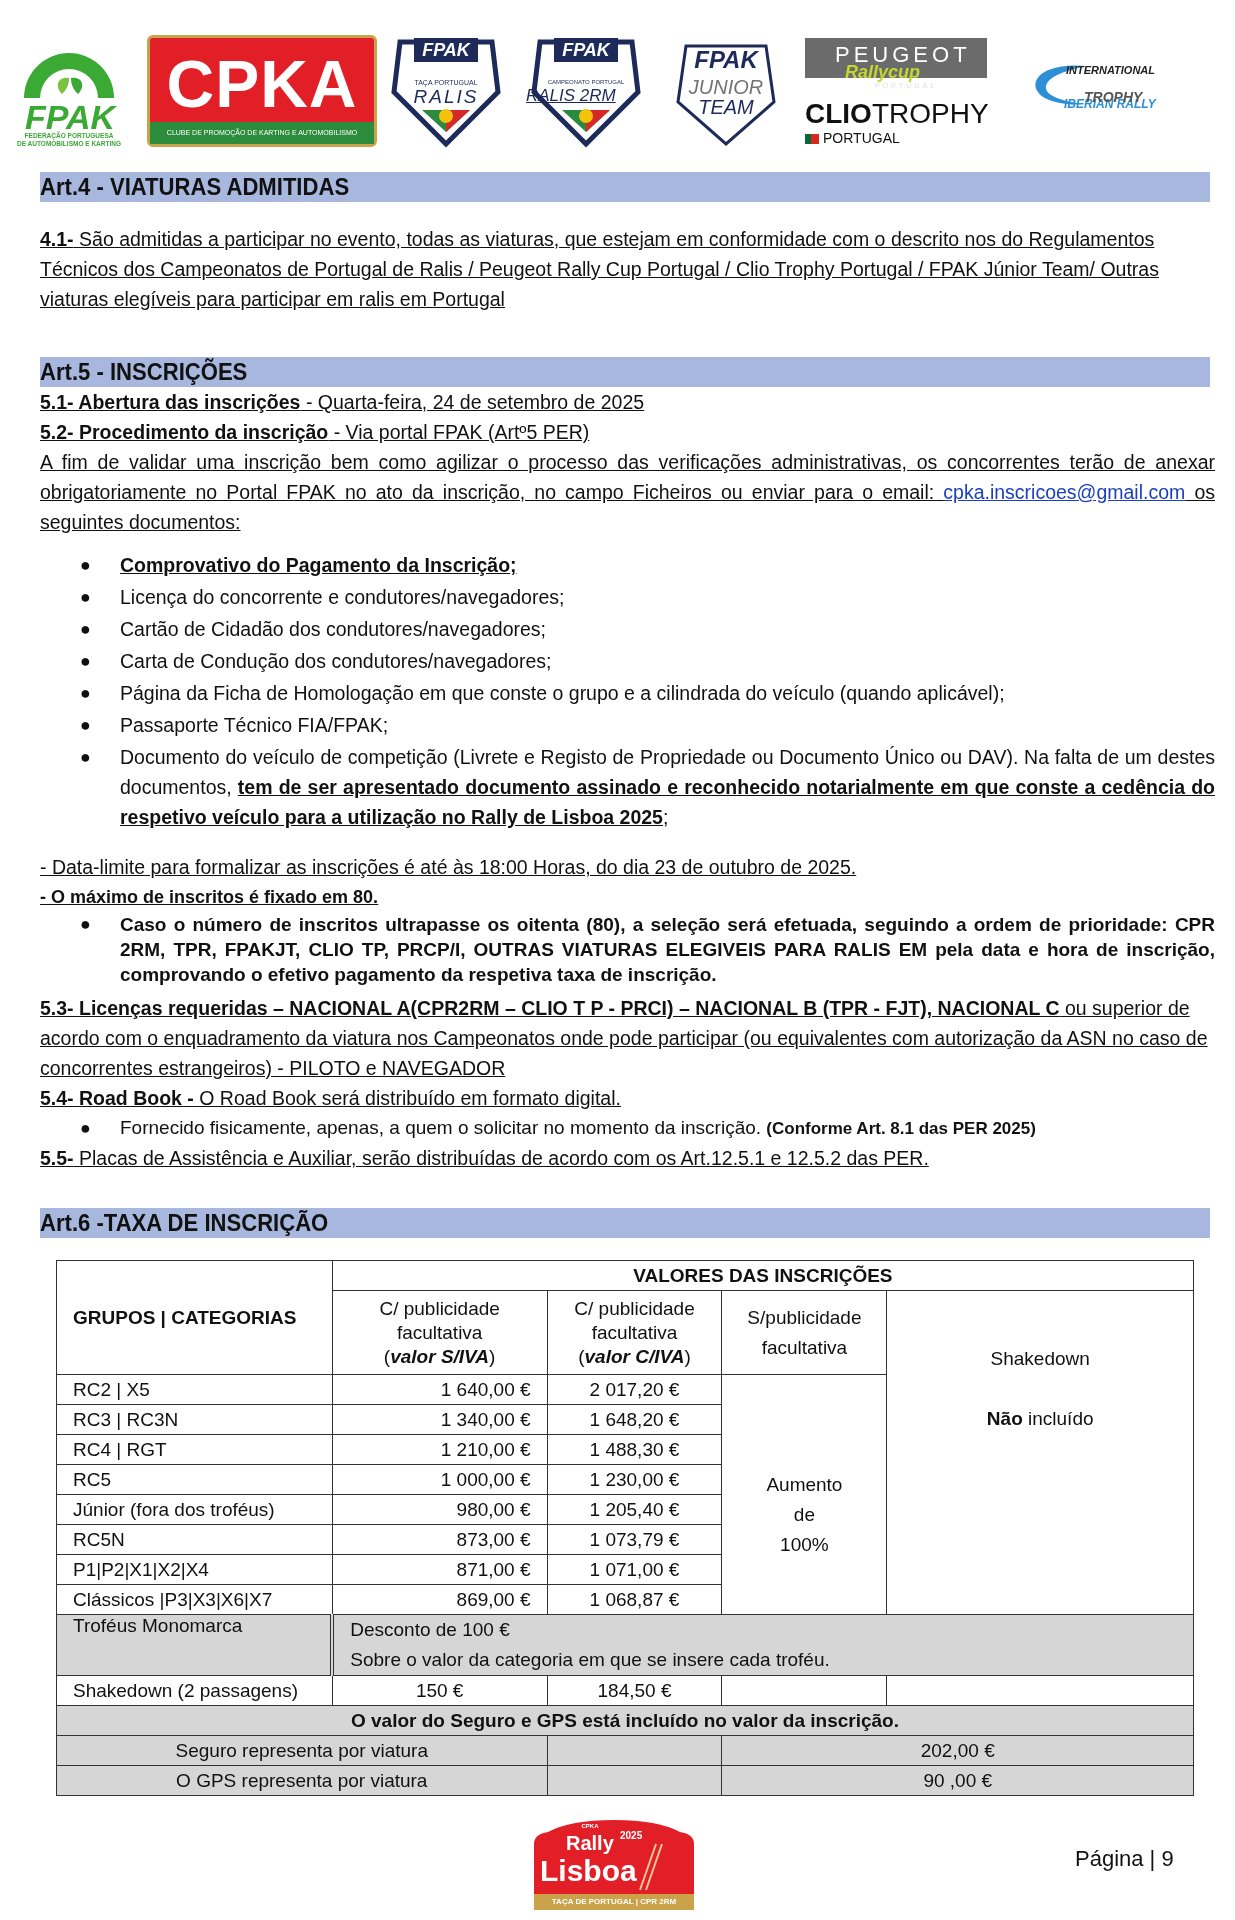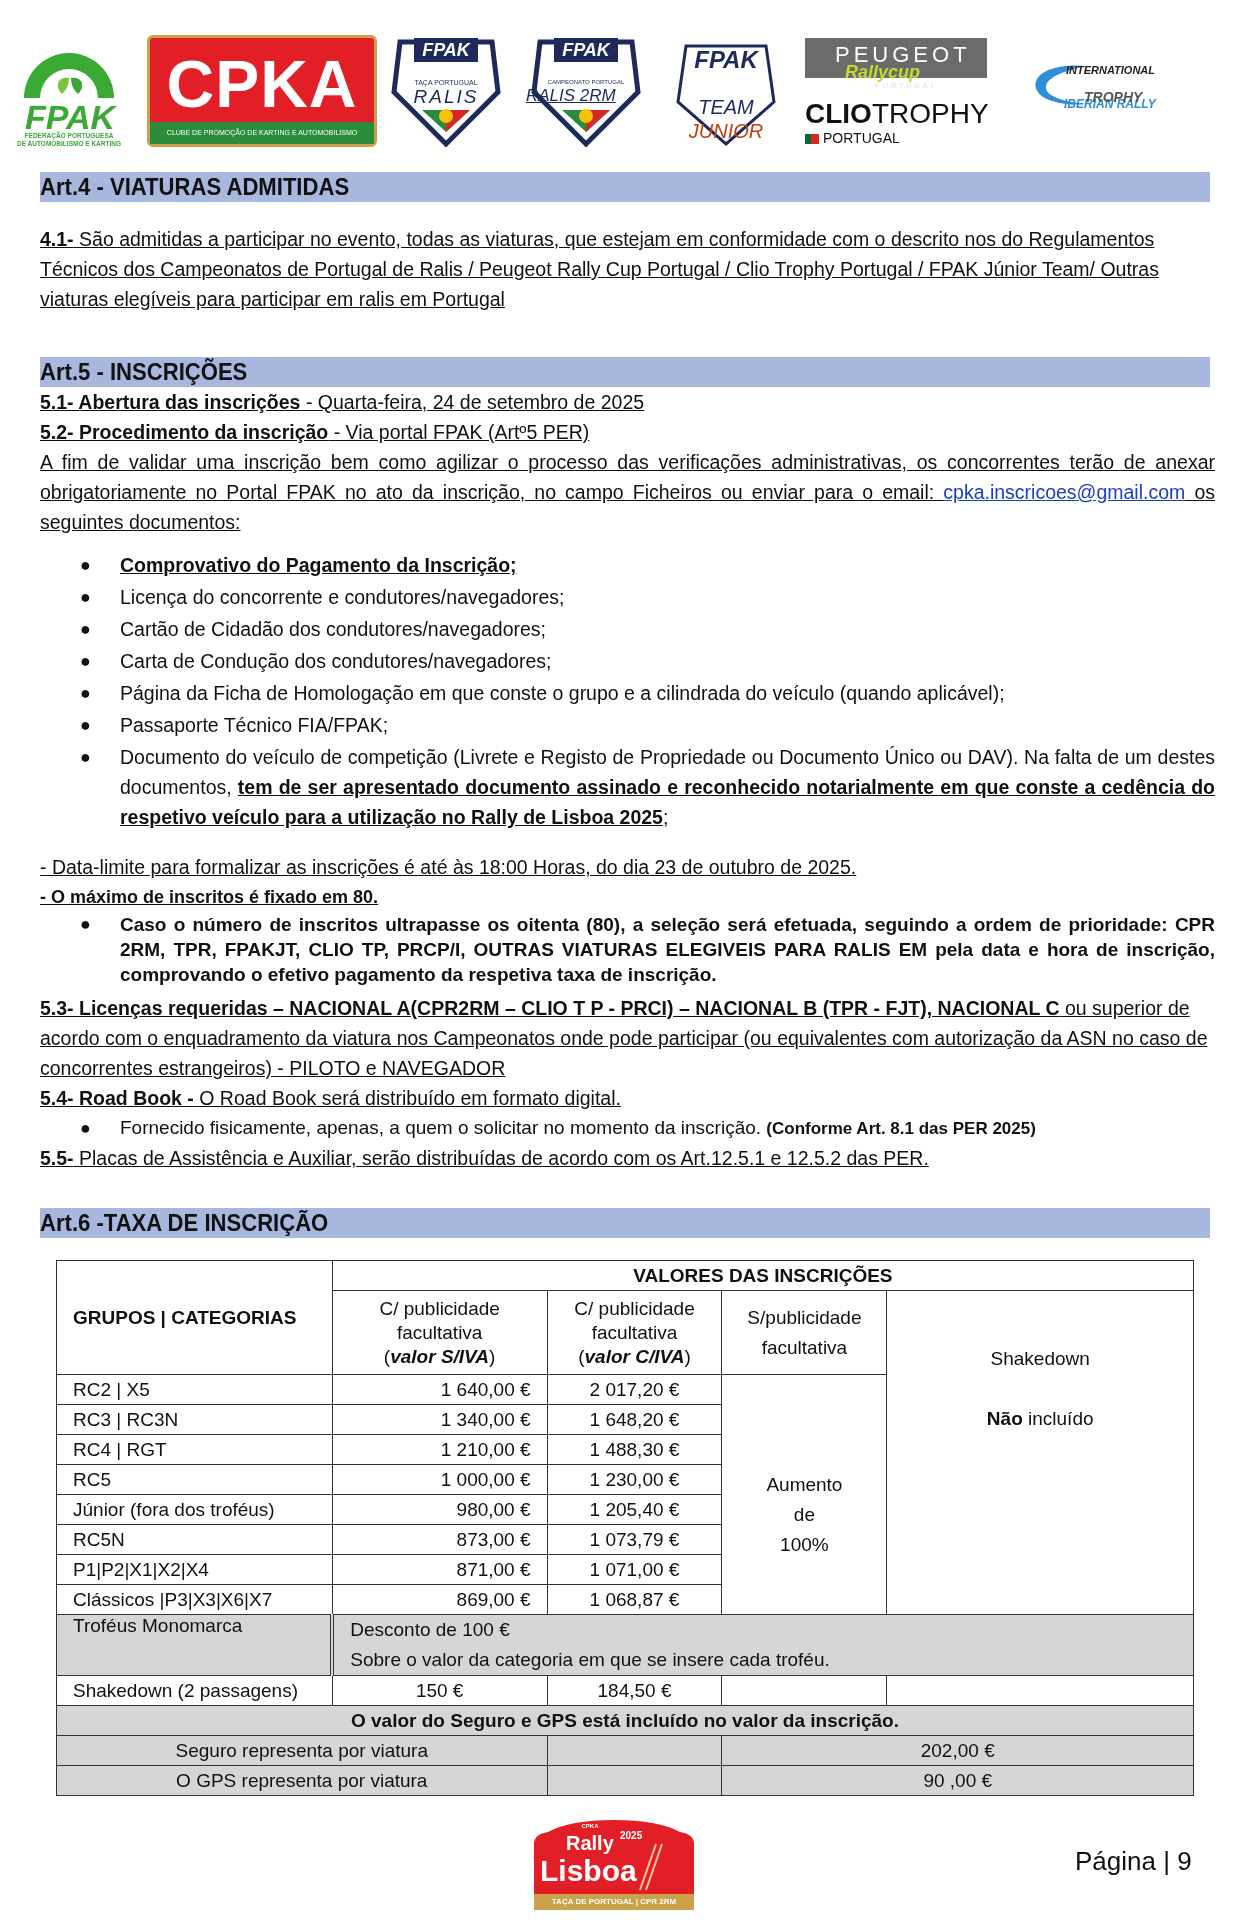--- a/index.html
+++ b/index.html
@@ -33,21 +33,21 @@
   .bul{position:absolute;left:80px;width:1135px;font-size:19.5px;line-height:30px;}
   .bul .dot{position:absolute;left:0;top:0;font-size:18px;}
   .bul .t{position:absolute;left:40px;right:0;}
   
   table.fees{position:absolute;left:56px;top:1260px;width:1138px;border-collapse:collapse;font-family:"Liberation Sans",sans-serif;font-size:19px;}
   table.fees td{border:1.5px solid #333;padding:0 16px;height:29px;}
   .c{text-align:center;}
   .r{text-align:right;}
   .grey td,.greyc{background:#d6d6d6;}
   .footer-logo{left:530px;top:1820px;width:168px;height:92px;}
-  .pagenum{left:1075px;top:1846px;font-size:26px;}
+  .pagenum{left:1075px;top:1846px;font-size:22px;}
 </style>
 </head>
 <body>
 
 <div class="abs logo-fpak">
   <svg width="126" height="124" viewBox="0 0 126 124">
     <path d="M18 70 A45 45 0 0 1 108 70 L92 70 A29 29 0 0 0 34 70 Z" fill="#3aaa35"></path>
     <path d="M63 50 C52 48 48 58 56 66 C60 62 63 58 63 50 Z" fill="#7cc242"></path>
     <path d="M65 50 C76 48 80 58 72 66 C68 62 65 58 65 50 Z" fill="#3aaa35"></path>
   </svg>
@@ -87,21 +87,21 @@
   <div class="abs" style="left:0;width:120px;top:8px;text-align:center;color:#fff;font:italic bold 18px 'Liberation Sans',sans-serif;">FPAK</div>
   <div class="abs" style="left:0;width:120px;top:47px;text-align:center;color:#1e2a5a;font:6px 'Liberation Sans',sans-serif;">CAMPEONATO PORTUGAL</div>
   <div class="abs" style="left:0;width:120px;top:54px;color:#1e2a5a;font:italic 17px 'Liberation Sans',sans-serif;text-decoration:underline;">RALIS 2RM</div>
 </div>
 
 <div class="abs shield" style="left:666px;top:32px;">
   <svg viewBox="0 0 120 118">
     <path d="M20 14 L100 14 L108 70 L60 112 L12 70 Z" fill="#fff" stroke="#1e2a5a" stroke-width="3"></path>
   </svg>
   <div class="abs" style="left:0;width:120px;top:14px;text-align:center;color:#1e2a5a;font:italic bold 24px 'Liberation Sans',sans-serif;">FPAK</div>
-  <div class="abs" style="left:0;width:120px;top:44px;text-align:center;color:#c2410c;font:italic 20px 'Liberation Sans',sans-serif;margin-top:44px;">JUNIOR</div>
+  <div class="abs" style="left:0;width:120px;top:44px;text-align:center;color:#737373;font:italic 20px 'Liberation Sans',sans-serif;">JUNIOR</div>
   <div class="abs" style="left:0;width:120px;top:64px;text-align:center;color:#1e2a5a;font:italic 20px 'Liberation Sans',sans-serif;">TEAM</div>
 </div>
 
 <div class="abs peugeot">
   <div class="peugeot-t">PEUGEOT</div>
   <div class="peugeot-r">Rallycup</div>
   <div class="peugeot-p">PORTUGAL</div>
 </div>
 <div class="abs clio">
   <b>CLIO</b><span>TROPHY</span>

